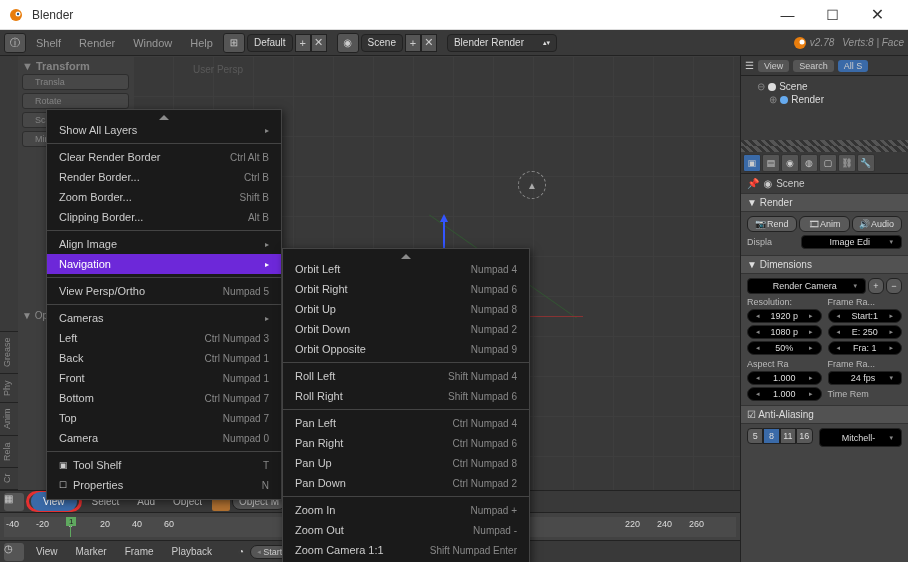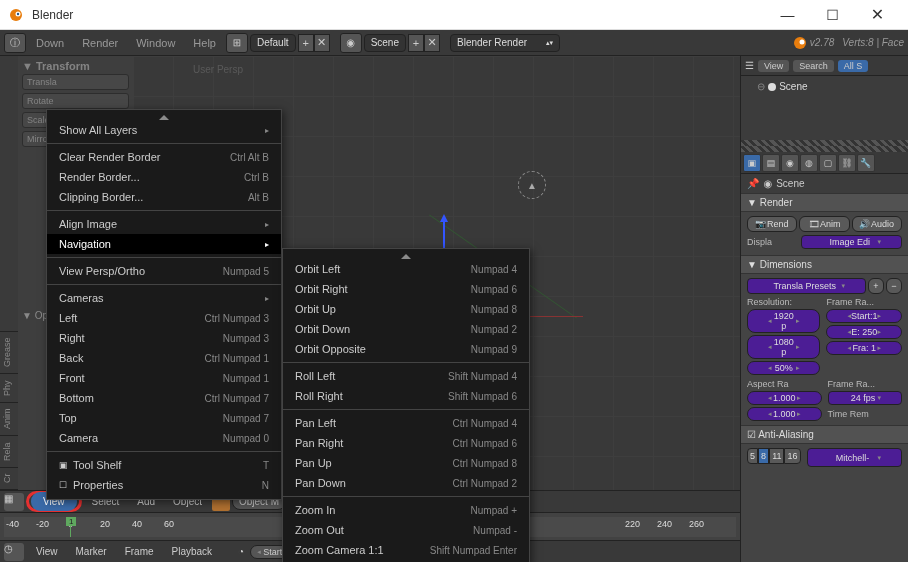--- a/index.html
+++ b/index.html
@@ -24,21 +24,21 @@
 .topbar .plusx span { width: 16px; height: 18px; background: #555; border: 1px solid #222; display: flex; align-items: center; justify-content: center; font-size: 11px; }
 .topbar .spacer { flex: 1; }
 .topbar .stats { color: #999; font-size: 10px; font-style: italic; }
 
 
 .left-tabs { position: absolute; left: 0; top: 26px; width: 18px; background: #3a3a3a; height: 456px; writing-mode: vertical-rl; transform: rotate(180deg); display: flex; font-size: 9px; color: #888; }
 .left-tabs div { padding: 6px 2px; border-bottom: 1px solid #222; }
 
 
 .tool-shelf { position: absolute; left: 18px; top: 26px; width: 115px; background: #444; height: 456px; opacity: 0.5; padding: 4px; }
-.tool-shelf .sect { background: #555; border: 1px solid #222; border-radius: 3px; margin-bottom: 3px; padding: 2px 4px; font-size: 9px; }
+.tool-shelf .sect { background: #555; border: 1px solid #222; border-radius: 3px; margin-bottom: 3px; padding: 2px 12px; font-size: 9px; }
 .tool-shelf .hdr { font-weight: bold; color: #ccc; margin-bottom: 2px; }
 
 
 .op-panel { position: absolute; left: 18px; top: 276px; width: 115px; background: #3f3f3f; padding: 4px; font-size: 10px; color: #bbb; opacity: 0.6; }
 
 
 .viewport { position: absolute; left: 133px; top: 26px; right: 168px; height: 456px; background: #393939; overflow: hidden; }
 .grid { position: absolute; inset: 0; background:
   linear-gradient(#4a4a4a 1px, transparent 1px) 0 0 / 40px 40px,
   linear-gradient(90deg, #4a4a4a 1px, transparent 1px) 0 0 / 40px 40px;
@@ -86,34 +86,34 @@
 .props .phdr { height: 22px; background: #393939; display: flex; align-items: center; padding: 0 2px; gap: 1px; border-bottom: 1px solid #222; }
 .props .phdr span { width: 18px; height: 18px; background: #555; border: 1px solid #333; border-radius: 2px; display: flex; align-items: center; justify-content: center; font-size: 9px; }
 .props .phdr span.active { background: #3a6aa8; }
 .props .crumb { padding: 4px 6px; background: #3c3c3c; color: #ccc; display: flex; align-items: center; gap: 4px; }
 .props .panel-title { background: #525252; padding: 3px 6px; color: #ddd; border-top: 1px solid #333; border-bottom: 1px solid #333; }
 .props .panel-body { padding: 4px 6px; }
 .props .btn-row { display: flex; gap: 2px; margin-bottom: 3px; justify-content: flex-end; }
 .props .btn-row .b { flex: 1; background: #595959; border: 1px solid #222; border-radius: 6px; padding: 2px 2px; text-align: center; font-size: 9px; color: #ddd; }
 .props .label-row { display: flex; align-items: center; margin-bottom: 2px; gap: 4px; }
 .props .label-row .l { width: 50px; font-size: 9px; color: #bbb; }
-.props .numfield { background: #4c1d95; border: 1px solid #222; border-radius: 8px; padding: 1px 20px; font-size: 9px; color: #ddd; display: flex; align-items: center; }
+.props .numfield { background: #000000; border: 1px solid #222; border-radius: 8px; padding: 1px 8px; font-size: 9px; color: #ddd; display: flex; align-items: center; }
 .props .numfield .arr { color: #888; font-size: 7px; }
 .props .numfield .val { flex: 1; text-align: center; }
 .props .two-col { display: flex; gap: 6px; }
 .props .two-col > div { flex: 1; }
 .props .col-label { font-size: 9px; color: #bbb; margin-bottom: 2px; }
 
 
 .menu { position: absolute; background: #1a1a1a; border: 1px solid #444; box-shadow: 2px 2px 8px rgba(0,0,0,0.5); font-size: 11px; color: #ccc; padding: 4px 0; }
 .menu .mi { display: flex; padding: 3px 12px; align-items: center; min-height: 20px; }
 .menu .mi .lbl { flex: 1; }
 .menu .mi .sc { color: #888; font-size: 10px; margin-left: 28px; }
 .menu .mi .arrow { margin-left: 20px; color: #888; font-size: 8px; }
-.menu .mi.hl { background: #000000; color: #fff; }
+.menu .mi.hl { background: #6d28d9; color: #fff; }
 .menu .sep { height: 1px; background: #444; margin: 3px 0; }
 .menu .mi .chk { width: 14px; font-size: 9px; }
 .menu1 { left: 46px; top: 79px; width: 236px; }
 .menu1 .topgrip { height: 6px; display: flex; align-items: center; justify-content: center; }
 .menu1 .topgrip::before { content: ''; border: 5px solid transparent; border-bottom-color: #8a8a8a; position: relative; top: -2px; }
 .menu2 { left: 282px; top: 218px; width: 248px; }
 .menu2 .topgrip { height: 6px; display: flex; align-items: center; justify-content: center; }
 .menu2 .topgrip::before { content: ''; border: 5px solid transparent; border-bottom-color: #8a8a8a; position: relative; top: -2px; }
 
 .diag-stripes { height: 6px; background: repeating-linear-gradient(45deg, #555, #555 3px, #333 3px, #333 6px); }
@@ -130,21 +130,21 @@
   <div class="title">Blender</div>
   <div class="winbtn">—</div>
   <div class="winbtn">☐</div>
   <div class="winbtn close">✕</div>
 </div>
 
 <div class="blender">
 
   <div class="topbar">
     <div class="icon-btn">ⓘ</div>
-    <div class="menu-item">Down</div>
+    <div class="menu-item">Shelf</div>
     <div class="menu-item">Render</div>
     <div class="menu-item">Window</div>
     <div class="menu-item">Help</div>
     <div class="icon-btn">⊞</div>
     <div class="dropdown">
         <span>Default</span>
       </div>
     <div class="plusx">
         <span>+</span>
         <span>✕</span>
@@ -252,20 +252,21 @@
 
   <div class="outliner">
     <div class="ohdr">
       <span>☰</span>
       <span class="btn">View</span>
       <span class="btn">Search</span>
       <span class="btn" style="background:#3a6aa8">All S</span>
     </div>
     <div class="tree">
       <div><span style="color:#888">⊖</span> <span class="orb" style="background:#ddd"></span><span>Scene</span></div>
+      <div style="padding-left:24px"><span style="color:#888">⊕</span> <span class="orb" style="background:#66aaee"></span><span>Render</span></div>
     </div>
     <div class="diag-stripes" style="position:absolute;bottom:0;left:0;right:0"></div>
   </div>
 
   <div class="props">
     <div class="diag-stripes"></div>
     <div class="phdr">
       <span class="active">▣</span>
       <span>▤</span>
       <span>◉</span>
@@ -293,21 +294,21 @@
             <span class="val">Image Edi</span>
             <span class="arr">▾</span>
           </div>
       </div>
     </div>
 
     <div class="panel-title">▼ <span>Dimensions</span></div>
     <div class="panel-body">
       <div class="btn-row">
         <div class="numfield" style="flex:1;border-radius:4px">
-            <span class="val">Transla Presets</span>
+            <span class="val">Render Camera</span>
             <span class="arr">▾</span>
           </div>
         <div class="b" style="flex:0 0 16px">+</div>
         <div class="b" style="flex:0 0 16px">−</div>
       </div>
       <div class="two-col">
         <div>
           <div class="col-label">Resolution:</div>
           <div class="numfield">
               <span class="arr">◂</span>
@@ -395,20 +396,24 @@
     <div class="sep"></div>
     <div class="mi">
         <span class="lbl">Clear Render Border</span>
         <span class="sc">Ctrl Alt B</span>
       </div>
     <div class="mi">
         <span class="lbl">Render Border...</span>
         <span class="sc">Ctrl B</span>
       </div>
     <div class="mi">
+        <span class="lbl">Zoom Border...</span>
+        <span class="sc">Shift B</span>
+      </div>
+    <div class="mi">
         <span class="lbl">Clipping Border...</span>
         <span class="sc">Alt B</span>
       </div>
     <div class="sep"></div>
     <div class="mi">
         <span class="lbl">Align Image</span>
         <span class="arrow">▸</span>
       </div>
     <div class="mi hl">
         <span class="lbl">Navigation</span>
@@ -422,24 +427,20 @@
     <div class="sep"></div>
     <div class="mi">
         <span class="lbl">Cameras</span>
         <span class="arrow">▸</span>
       </div>
     <div class="mi">
         <span class="lbl">Left</span>
         <span class="sc">Ctrl Numpad 3</span>
       </div>
     <div class="mi">
-        <span class="lbl">Right</span>
-        <span class="sc">Numpad 3</span>
-      </div>
-    <div class="mi">
         <span class="lbl">Back</span>
         <span class="sc">Ctrl Numpad 1</span>
       </div>
     <div class="mi">
         <span class="lbl">Front</span>
         <span class="sc">Numpad 1</span>
       </div>
     <div class="mi">
         <span class="lbl">Bottom</span>
         <span class="sc">Ctrl Numpad 7</span>

